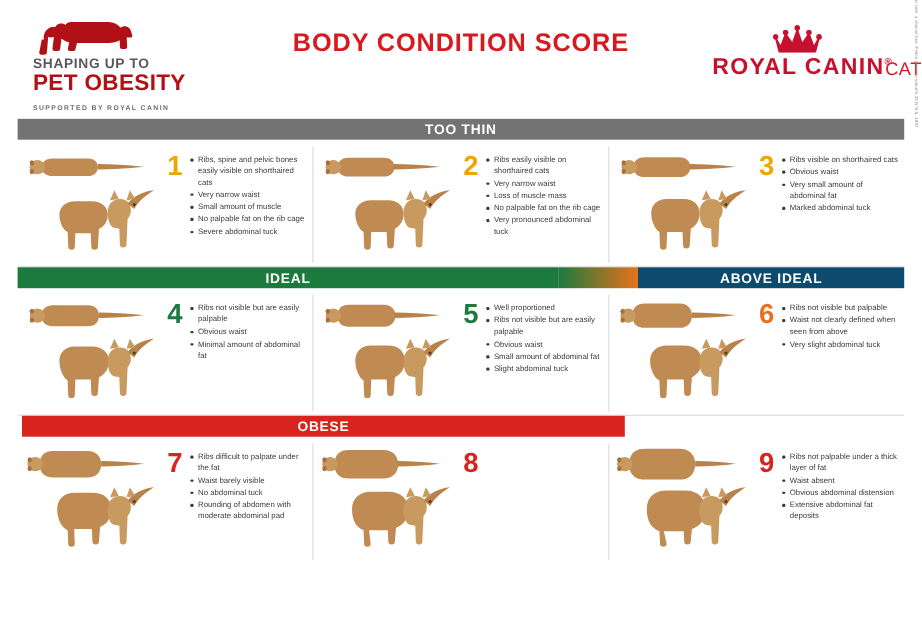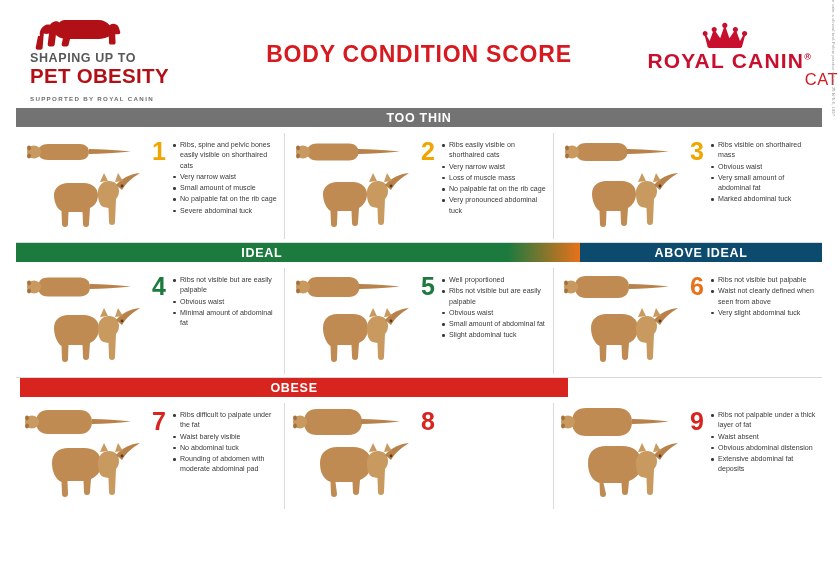--- a/index.html
+++ b/index.html
@@ -62,21 +62,20 @@
     margin-top: 8px;
   }
 
   .title-block {
     position: absolute;
     left: 0;
     right: 0;
     top: 26px;
     text-align: center;
     pointer-events: none;
-    margin-top: 16px;
   }
   .main-title {
     font-size: 23px;
     font-weight: bold;
     color: #d71920;
     letter-spacing: 0.8px;
     line-height: 1.1;
   }
   .sub-title {
     font-size: 16.5px;
@@ -331,21 +330,21 @@
           <path fill="#c08b52" d="M28 25c0-8 6-13 14-13h16c8 0 14 5 14 13 0 6-3 11-8 14l-1 15c0 2-1 3-3 3s-3-1-3-3l-0.5-12h-14L42 55c0 2-1 3-3 3s-3-1-3-3l-0.5-13C31 39 28 31 28 25z"></path>
           <path fill="#c89a60" d="M72 22c1-6 5-10 11-10 6 0 10 4 10 10 0 3-1 6-3 8l-1 23c0 2-1 3-3 3s-3-1-3-3l-0.5-14-5-1c-4-1-6-8-5.5-16z"></path>
           <path fill="#b8824a" d="M90 16c6-7 14-11 24-12-8 5-14 10-18 17z"></path>
           <path fill="#c89a60" d="M78 4l4 8-8 1zM92 4l-3 9 8-1z"></path>
           <circle cx="96" cy="17" r="1.4" fill="#5a3a20"></circle>
         </svg>
       </div>
       <div class="score-num c-orange">3</div>
       <div class="bullets c-orange">
         <ul>
-          <li>Ribs visible on shorthaired mass</li>
+          <li>Ribs visible on shorthaired cats</li>
           <li>Obvious waist</li>
           <li>Very small amount of abdominal fat</li>
           <li>Marked abdominal tuck</li>
         </ul>
       </div>
     </div>
   </div>
 
   <div class="divider"></div>
 

